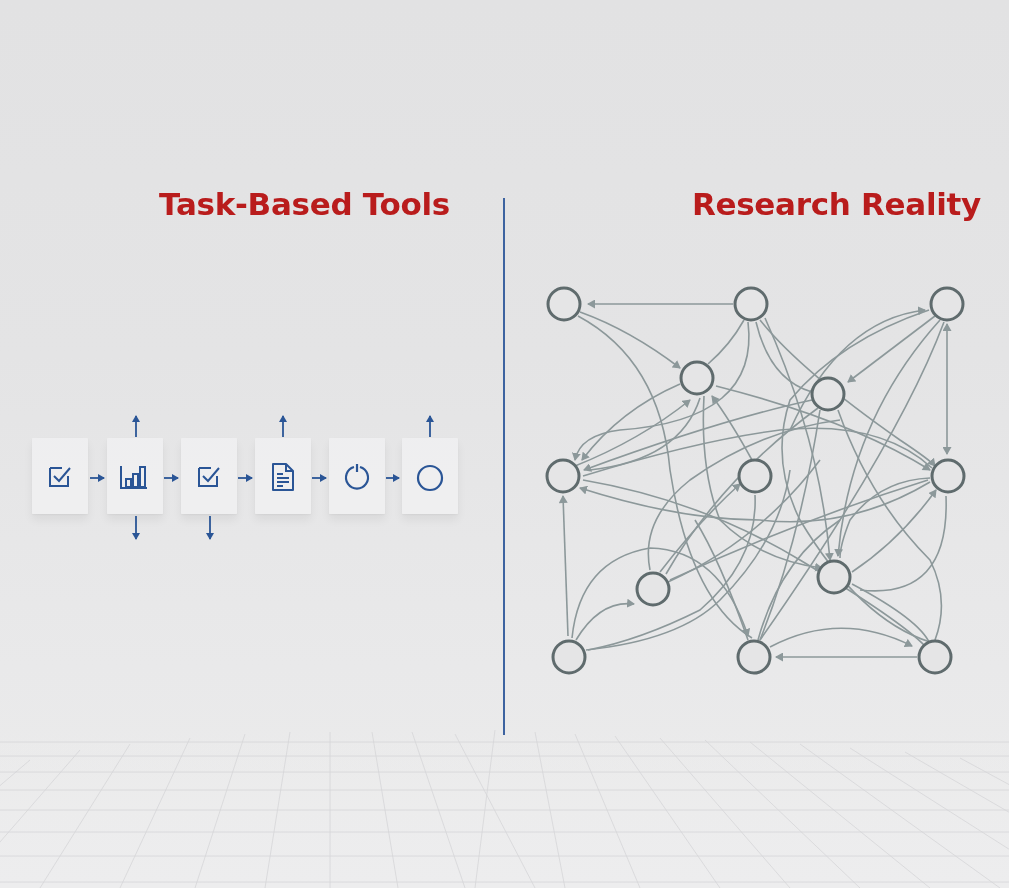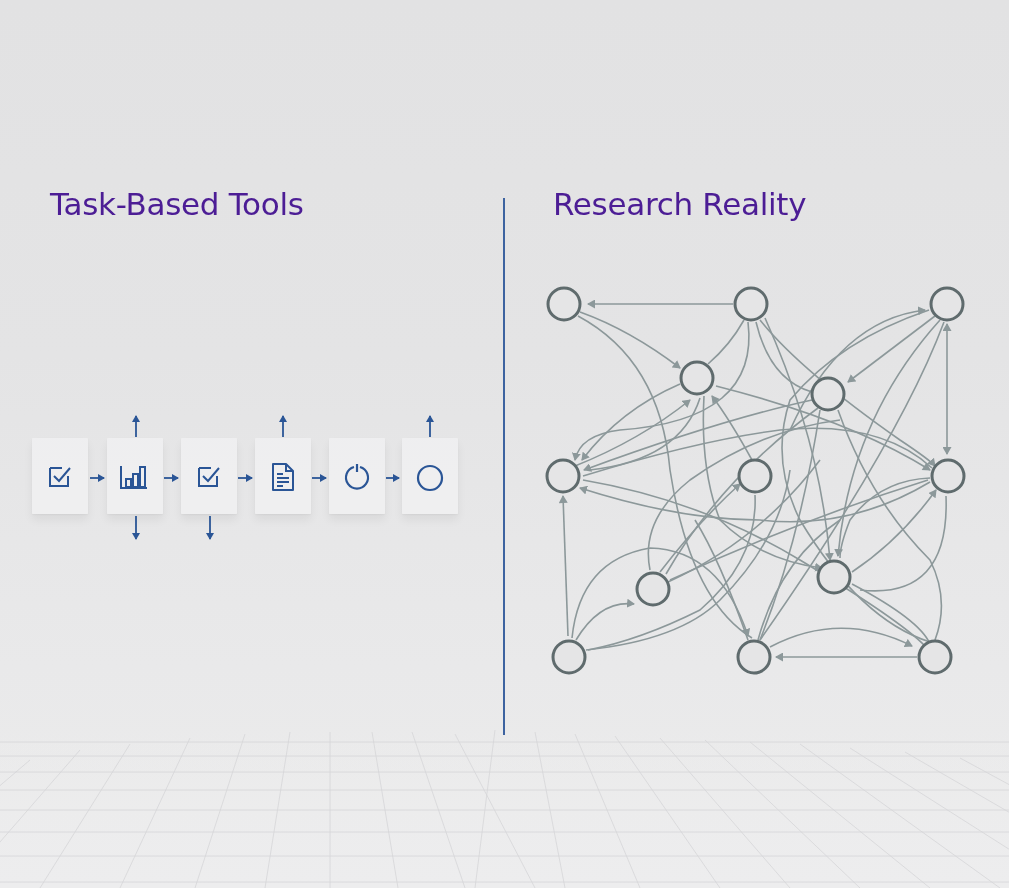--- a/index.html
+++ b/index.html
@@ -6,25 +6,25 @@
   body {
     width: 1009px; height: 888px; overflow: hidden; position: relative;
     background: linear-gradient(180deg, #e2e2e3 0%, #e4e4e5 40%, #e9e9ea 75%, #ececec 100%);
     font-family: "DejaVu Sans", "Liberation Sans", sans-serif;
   }
   .floor {
     position: absolute; left: 0; top: 730px; width: 1009px; height: 158px;
     background: linear-gradient(180deg, rgba(236,236,237,0) 0%, #ededee 100%);
   }
   .title {
-    position: absolute; top: 186px; width: 400px; text-align: left;
-    font-size: 31px; font-weight: normal; color: #4c1d95; letter-spacing: -0.3px;
+    position: absolute; top: 186px; width: 400px; text-align: right;
+    font-size: 31px; font-weight: bold; color: #b91c1c; letter-spacing: -0.3px;
   }
   #title-left { left: 50px; }
-  #title-right { left: 553px; }
+  #title-right { left: 581px; }
   .divider {
     position: absolute; left: 503px; top: 198px; width: 2px; height: 537px;
     background: #3d63a0;
   }
   .card {
     position: absolute; top: 438px; width: 56px; height: 76px;
     background: rgba(240,240,241,0.85);
     box-shadow: 0 6px 10px rgba(0,0,0,0.06), 0 1px 2px rgba(0,0,0,0.04);
     border-radius: 1px;
   }

